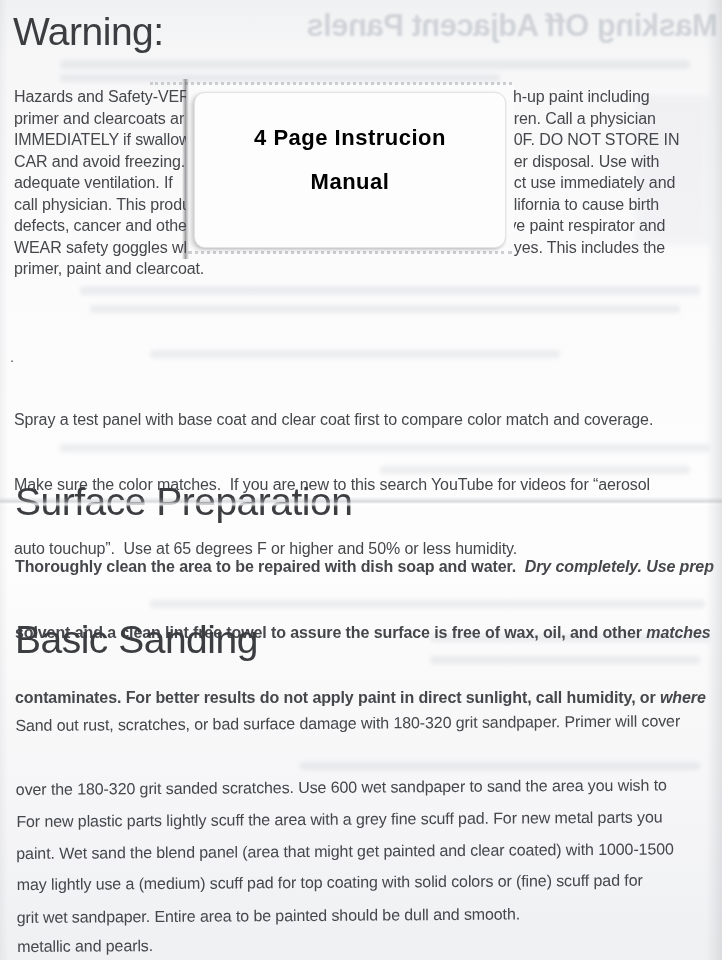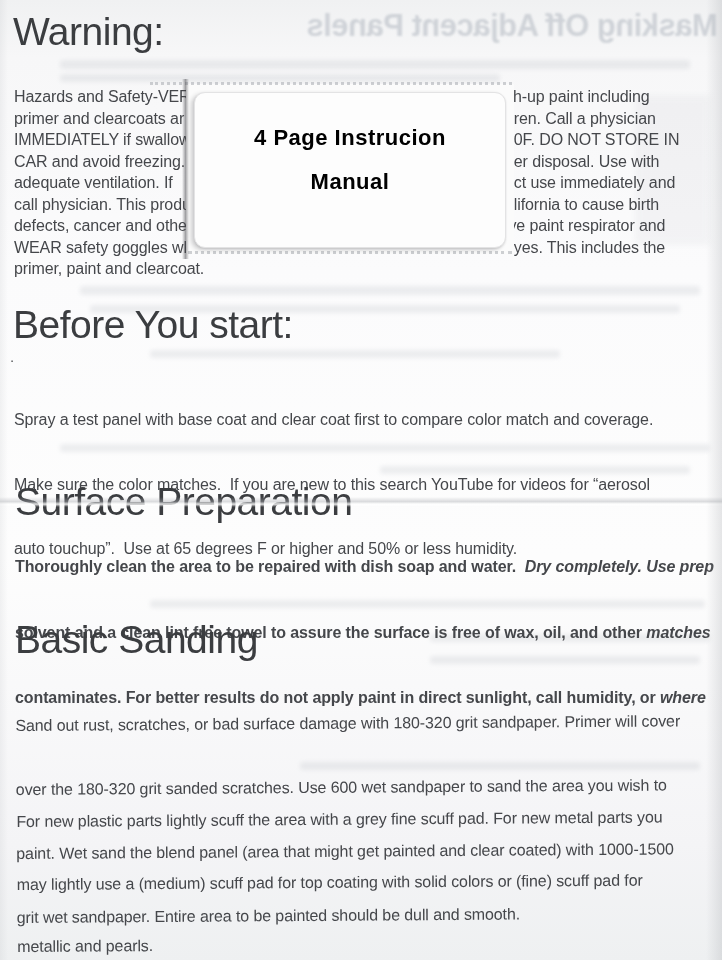--- a/index.html
+++ b/index.html
@@ -95,21 +95,20 @@
 
   <div class="strip"></div>
   <div class="perf" style="left:150px;top:82px;width:362px;"></div>
   <div class="perf" style="left:188px;top:251px;width:324px;"></div>
   <div class="fold-shadow"></div>
   <div class="sticker">
     <div class="sticker-line l1">4 Page Instrucion</div>
     <div class="sticker-line l2">Manual</div>
   </div>
 
-  <h1 style="left:13px;top:303px;">Before You start:</h1>
   <span class="stray-dot">.</span>
   <div class="body-text" style="left:14px;top:366px;">
     <div class="bline">Spray a test panel with base coat and clear coat first to compare color match and coverage.</div>
     <div class="bline">Make sure the color matches.  If you are new to this search YouTube for videos for “aerosol</div>
     <div class="bline">auto touchup”.  Use at 65 degrees F or higher and 50% or less humidity.</div>
   </div>
 
   <h1 style="left:15px;top:480px;">Surface Preparation</h1>
   <div class="crease"></div>
   <div class="body-text" style="left:15px;top:512px;line-height:22px;font-weight:bold;">

